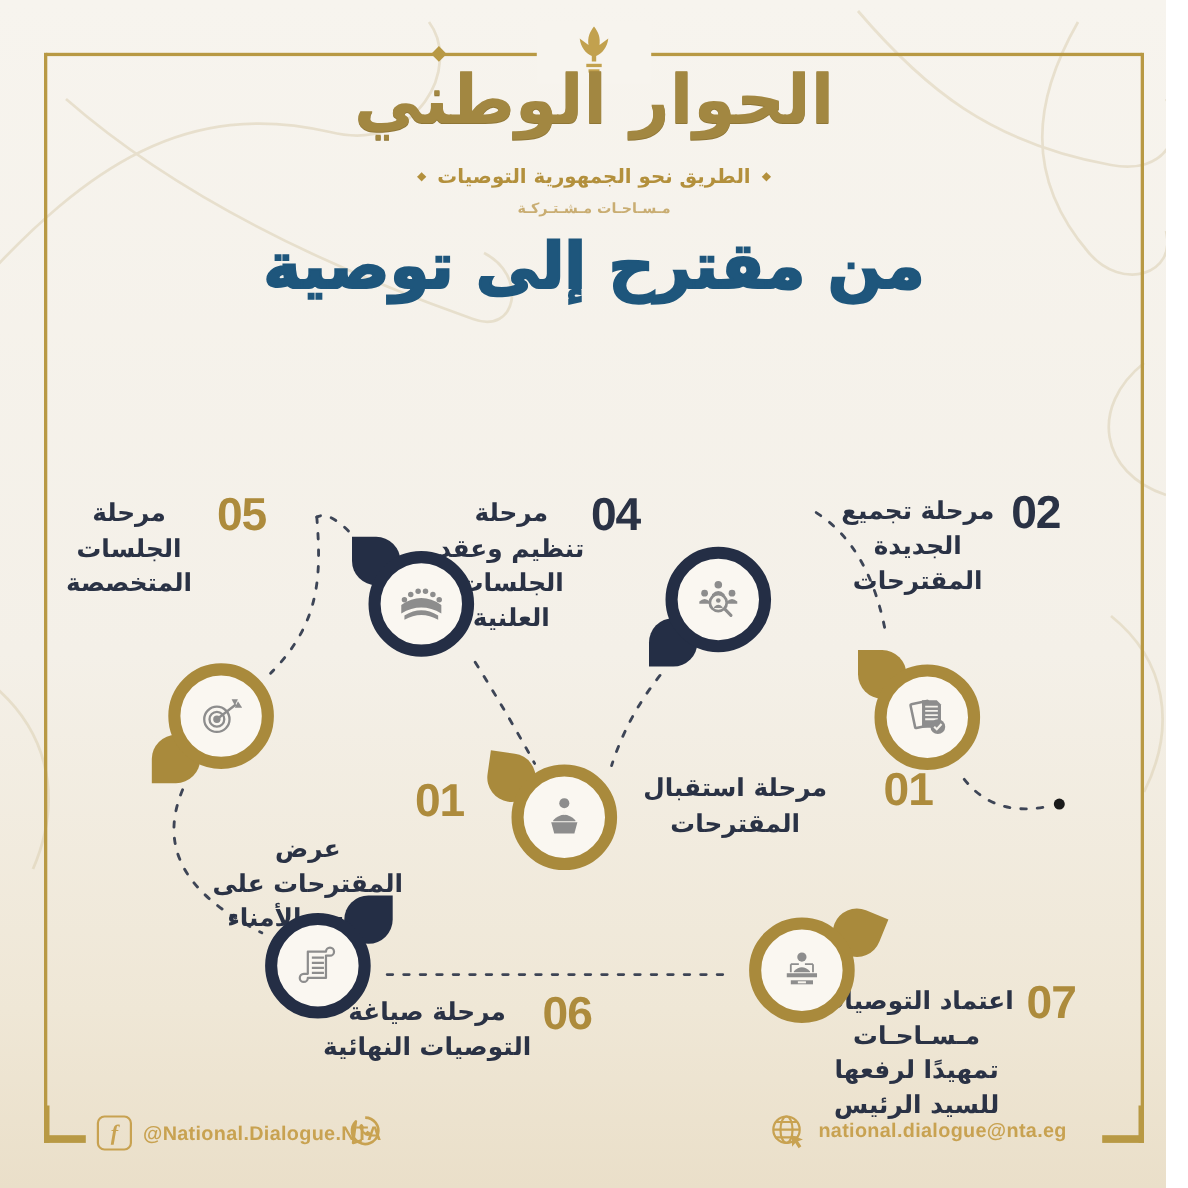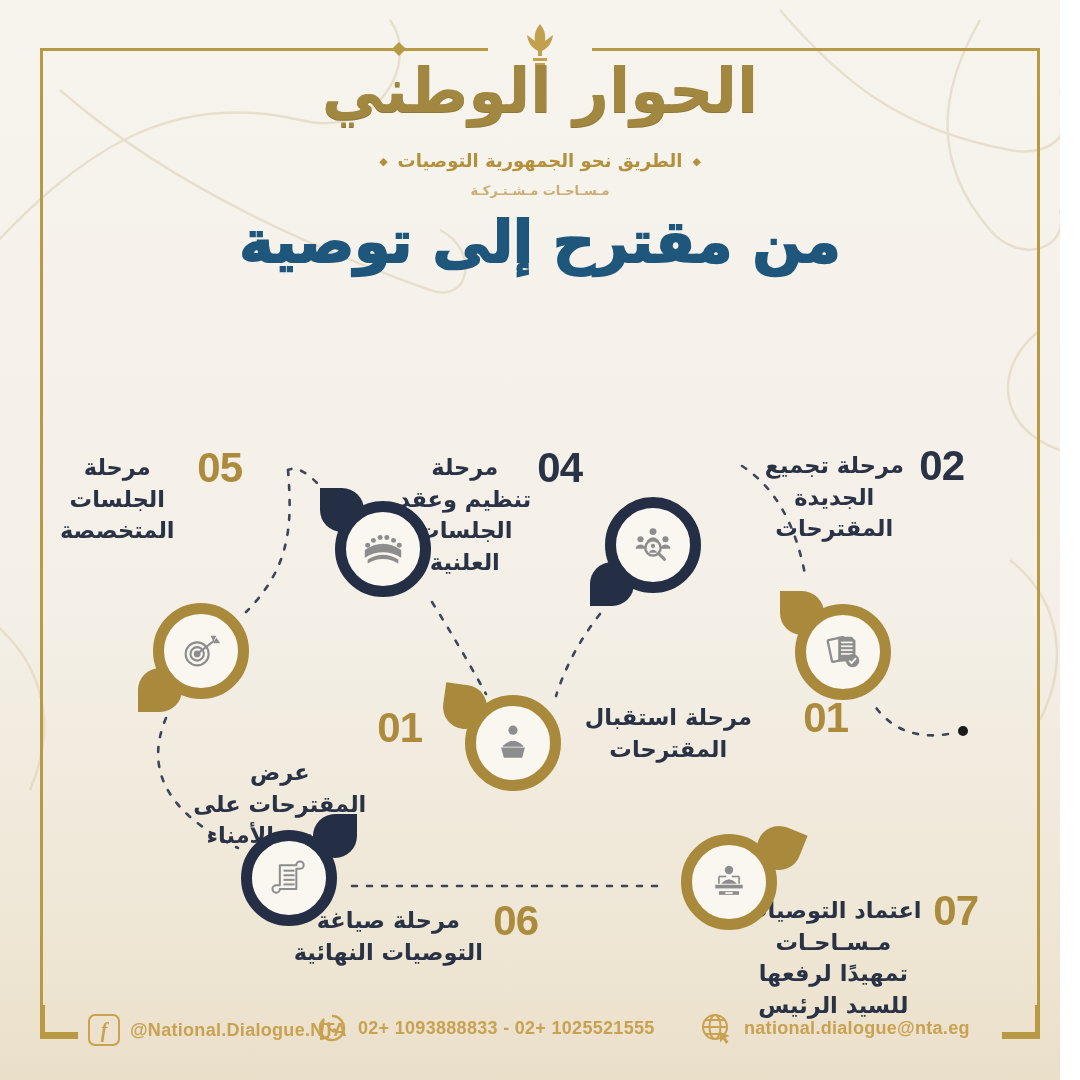--- a/index.html
+++ b/index.html
@@ -279,21 +279,20 @@
   <div class="footer-item" style="left:88px;top:1014px;">
     <span class="fb-box">f</span>
     <span class="label">@National.Dialogue.NTA</span>
   </div>
 
   <div class="footer-item" style="left:316px;top:1012px;">
     <svg width="32" height="32" viewBox="0 0 32 32">
       <path d="M16,4 a12,12 0 1 1 -8.5,3.5 L5,27 l8,-2.5" fill="none" stroke="#c8a251" stroke-width="2.4" stroke-linejoin="round"></path>
       <path d="M12,10 q-2,1 -1,4 q1.5,4 5,6 q3,1.5 4.5,-0.5 q1,-1.5 -0.5,-2.5 l-2,-1 l-1.5,1.5 q-2,-1 -3,-3 l1.5,-1.5 l-1,-2 q-1,-1.5 -2,-1 Z" fill="#c8a251"></path>
     </svg>
-    <span class="label">02+ 1093888833  -  02+ 1025521555</span>
   </div>
 
   <div class="footer-item" style="left:698px;top:1010px;">
     <svg width="36" height="36" viewBox="0 0 36 36">
       <g fill="none" stroke="#c8a251" stroke-width="2">
         <circle cx="17" cy="17" r="12"></circle>
         <ellipse cx="17" cy="17" rx="5.5" ry="12"></ellipse>
         <line x1="5" y1="17" x2="29" y2="17"></line>
         <line x1="7" y1="10" x2="27" y2="10"></line>
         <line x1="7" y1="24" x2="27" y2="24"></line>

